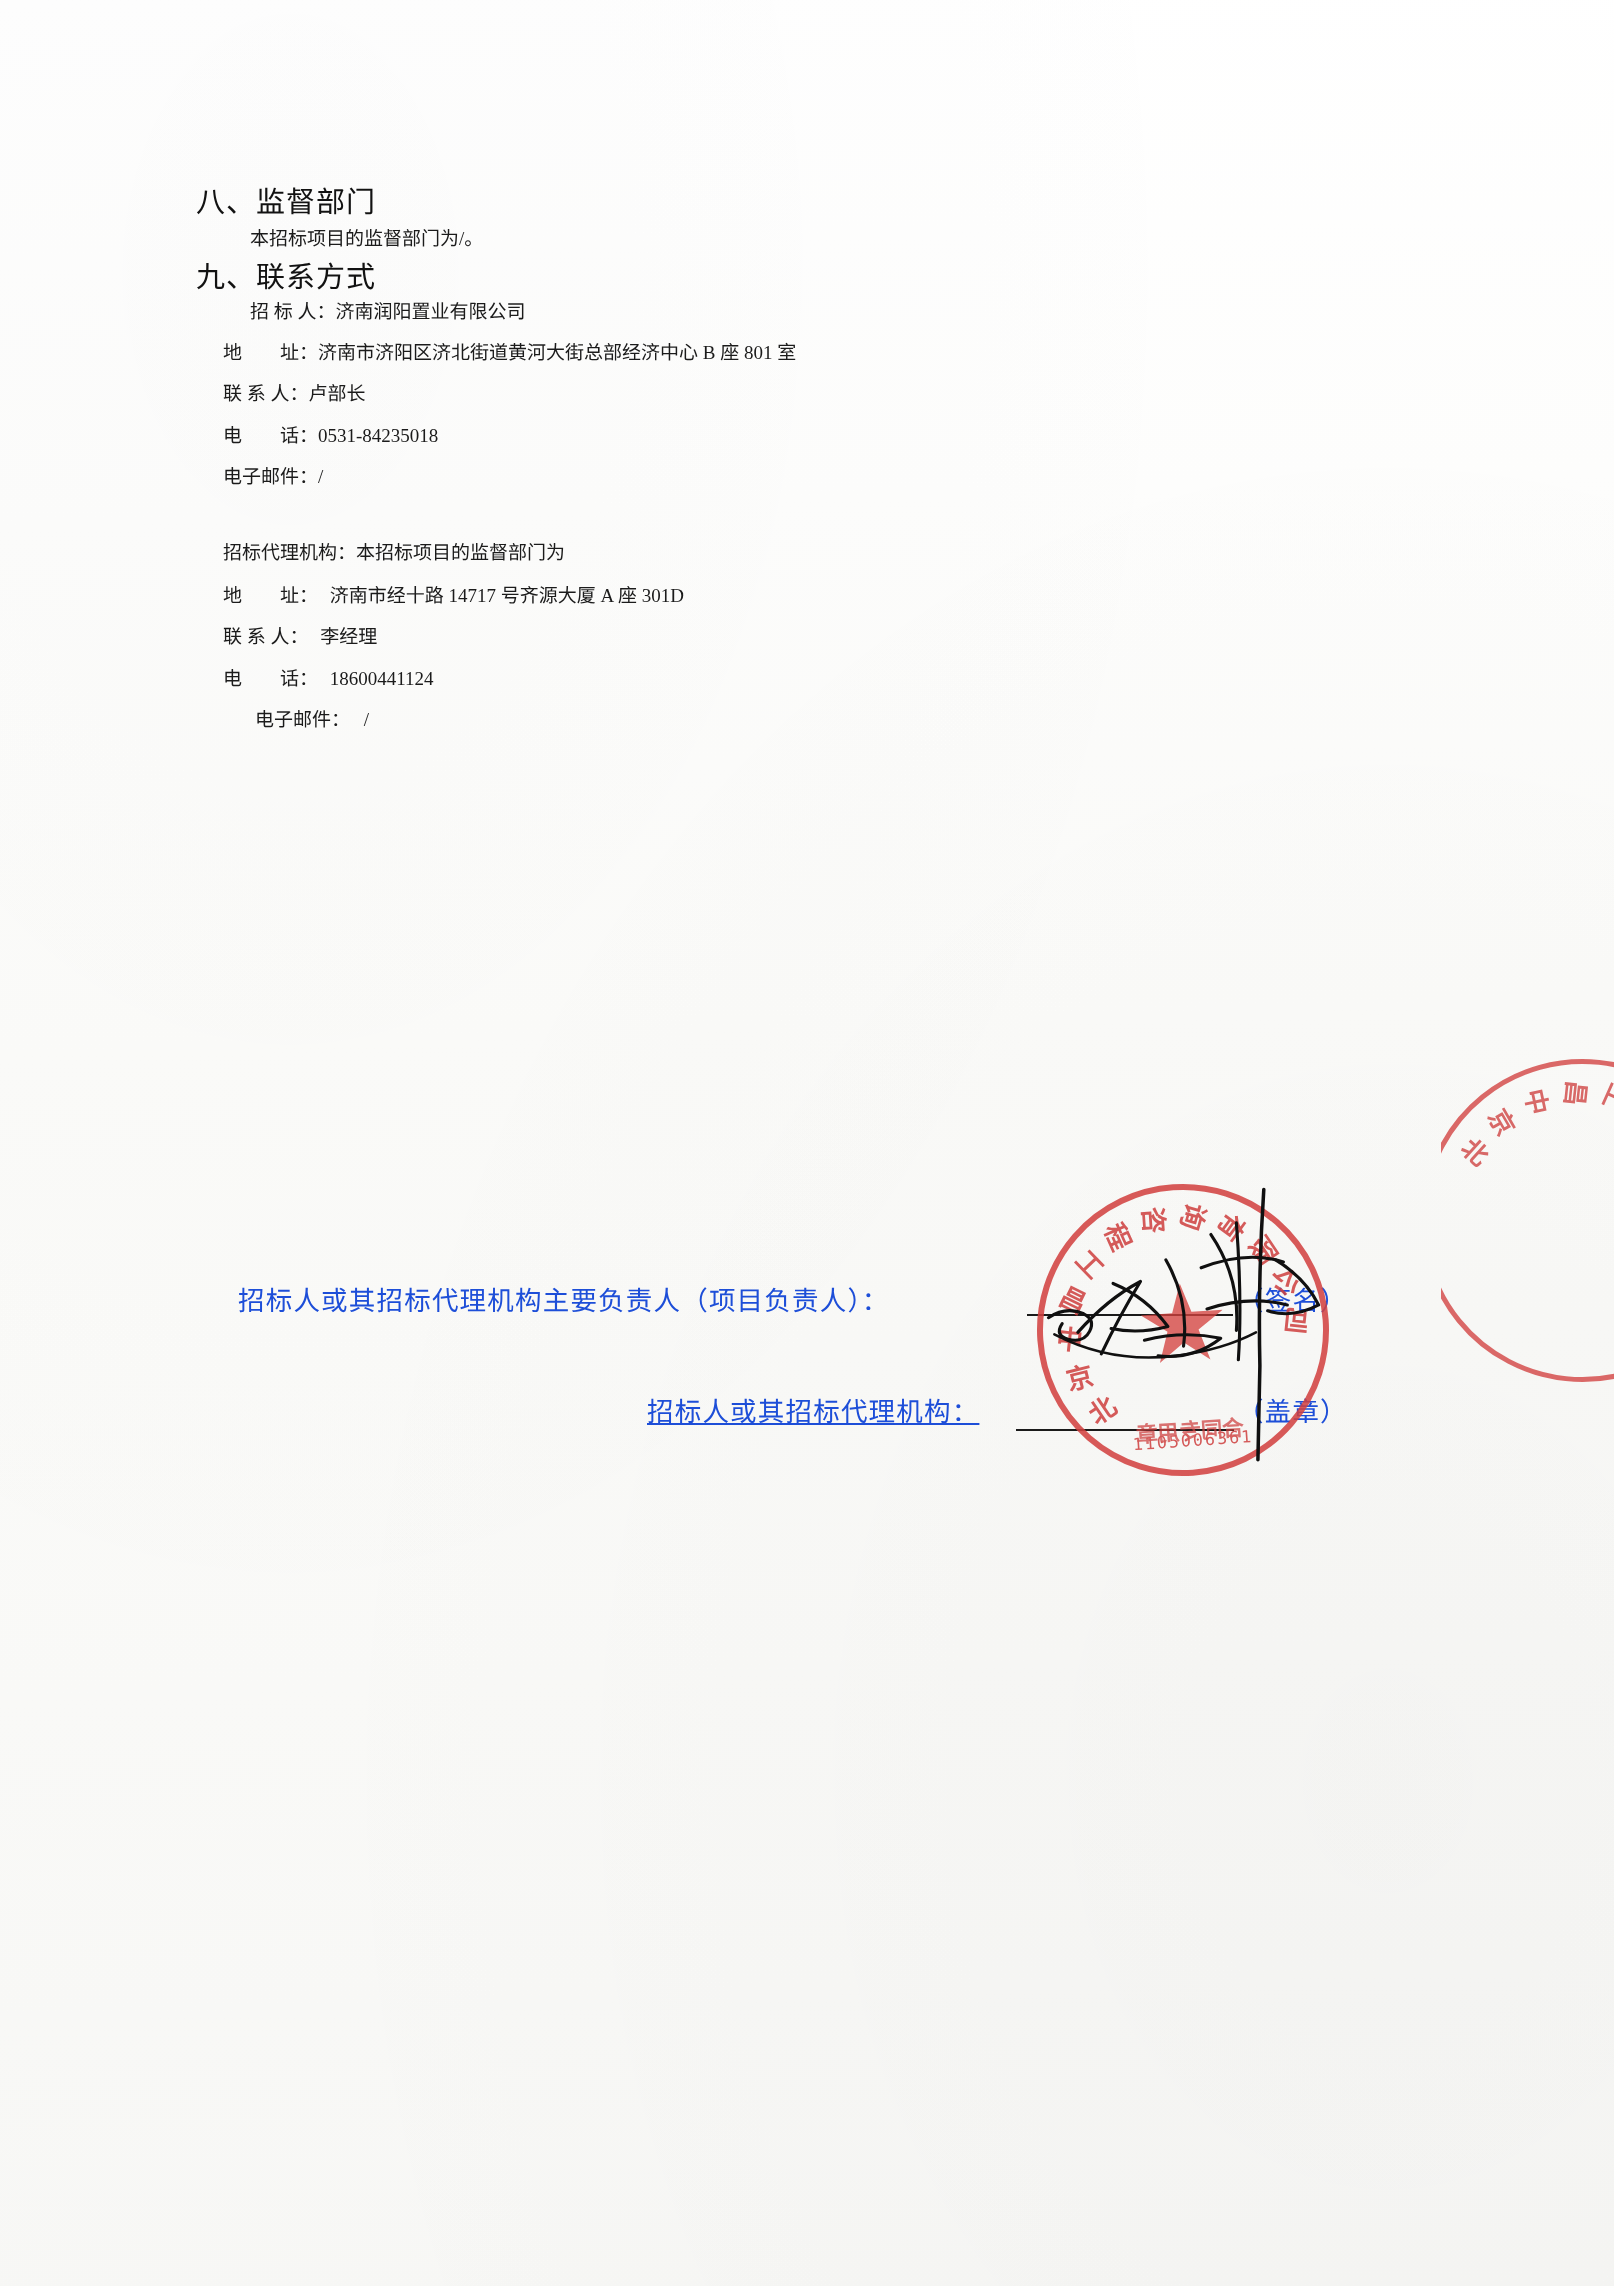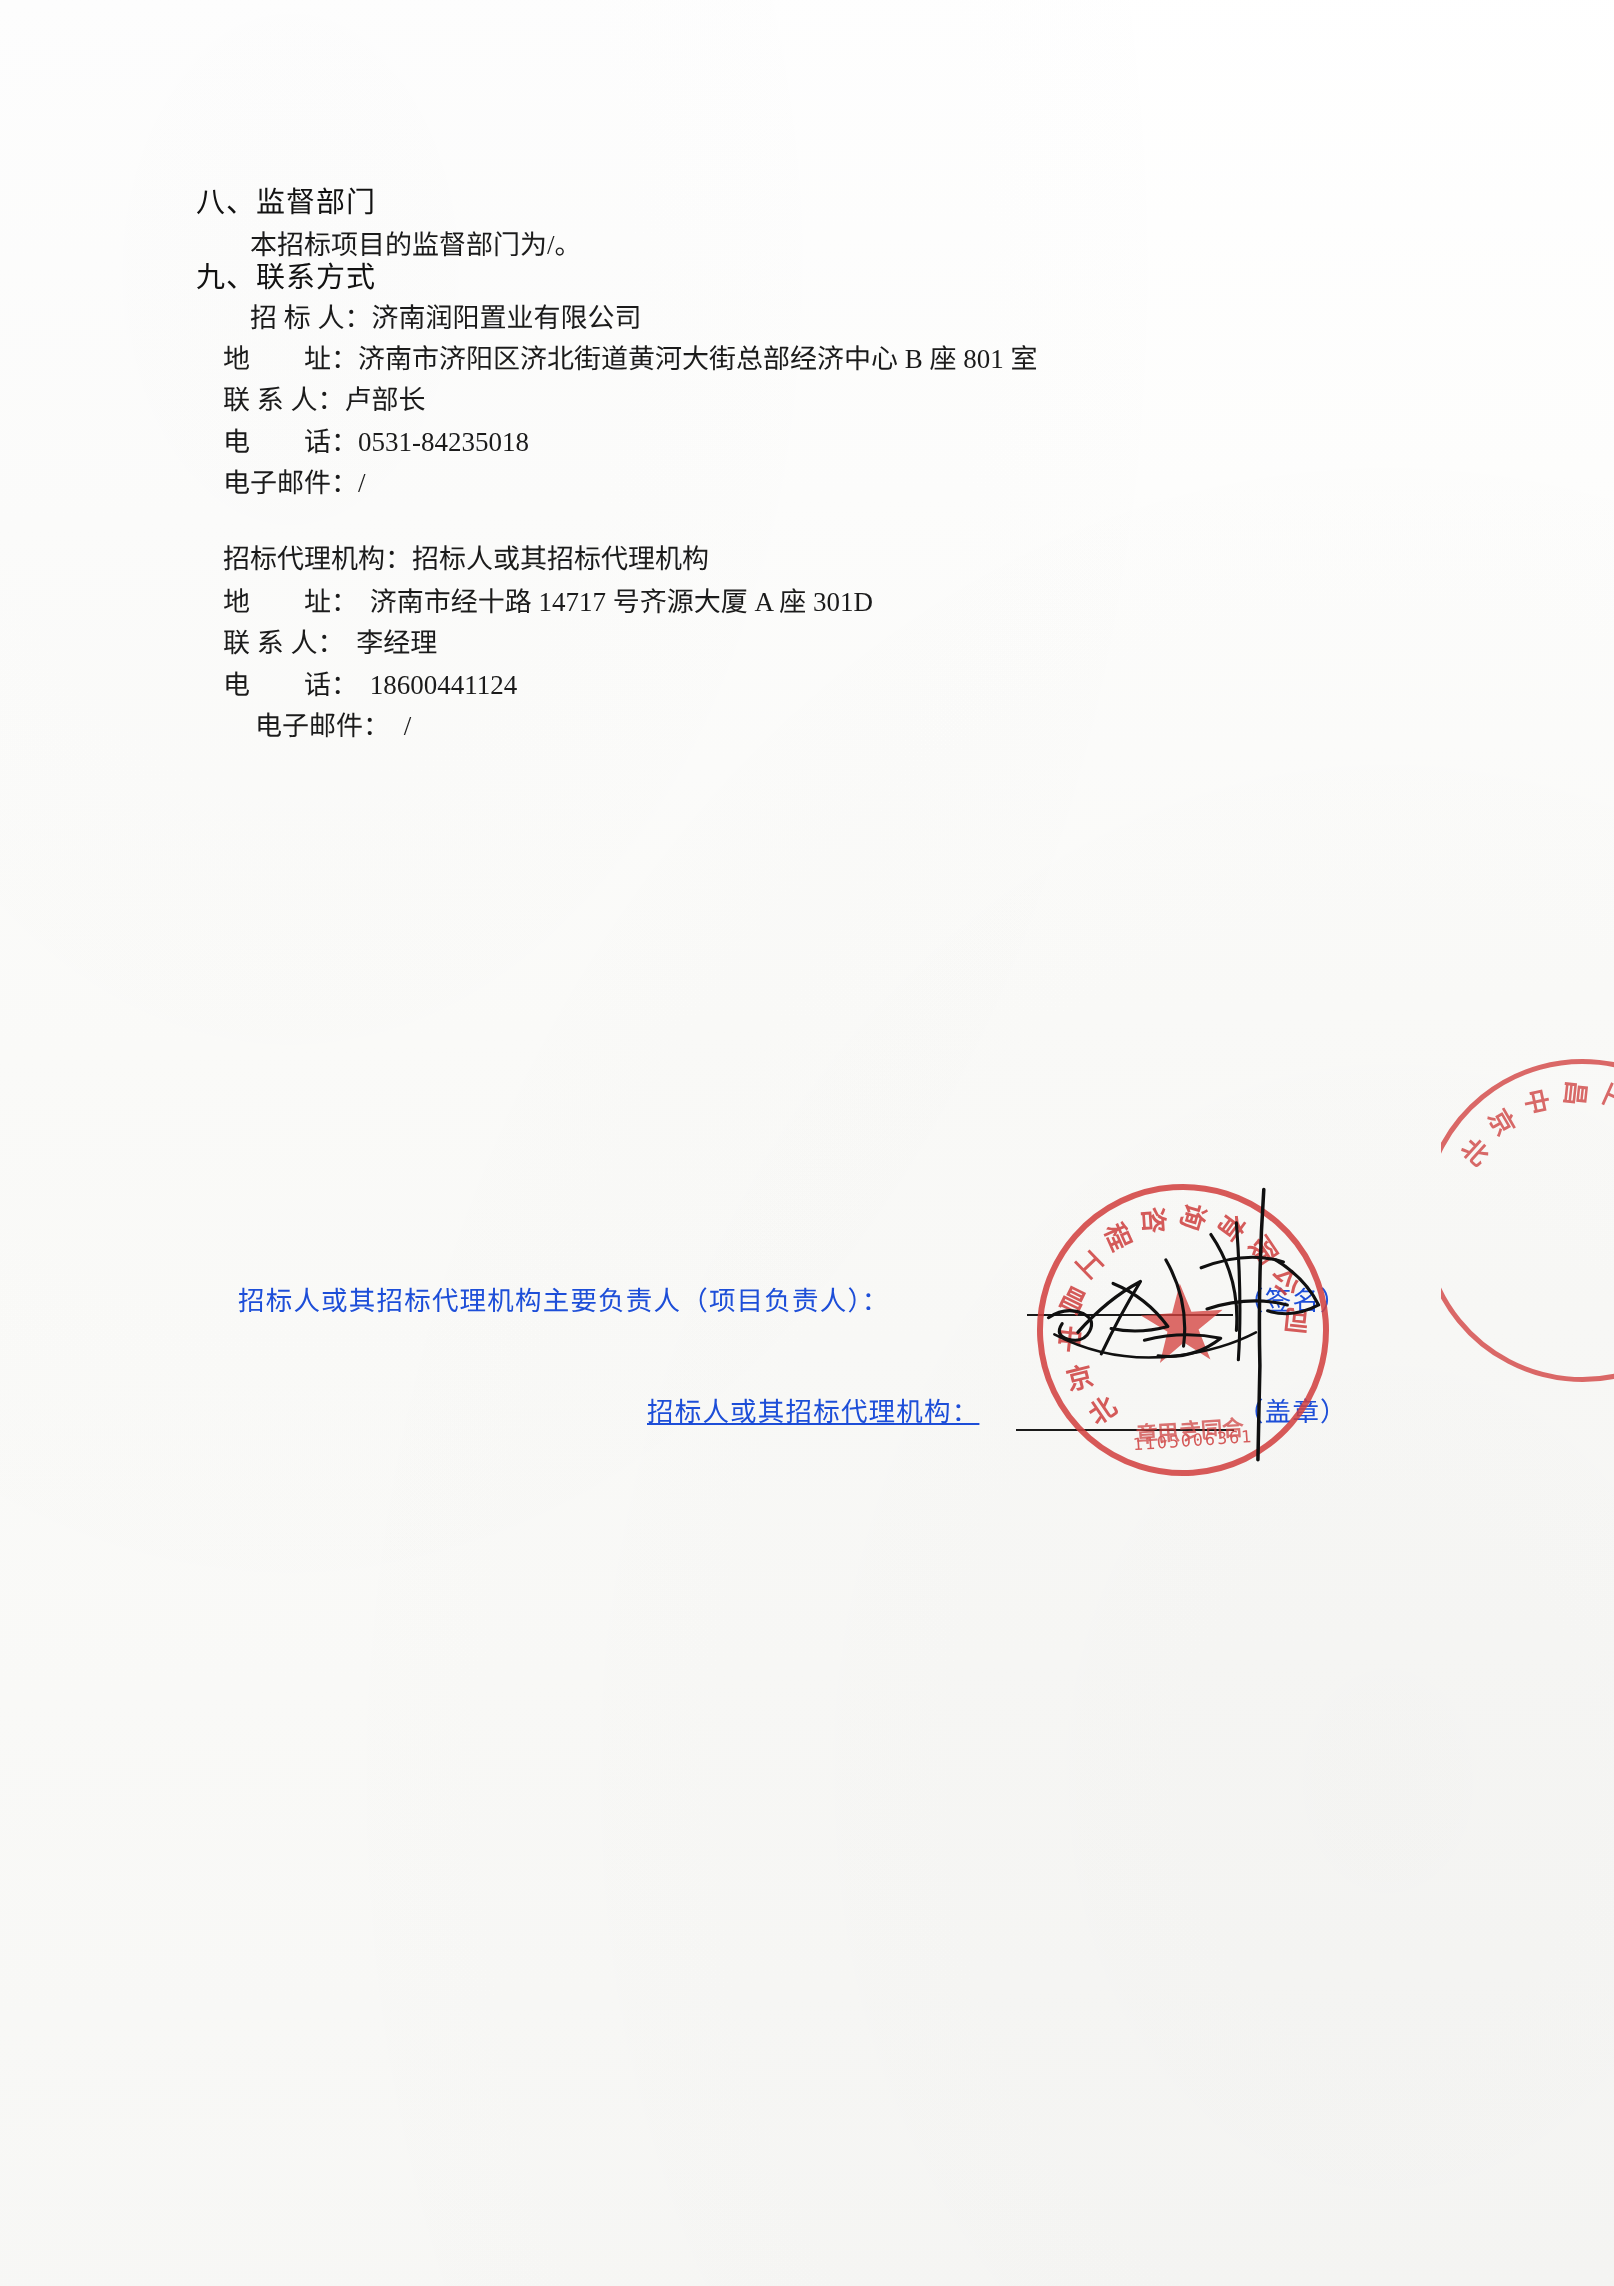--- a/index.html
+++ b/index.html
@@ -40,21 +40,21 @@
     position: absolute;
     font-family: "DejaVu Sans", "Liberation Sans", sans-serif;
     font-weight: 400;
     font-size: 29px;
     letter-spacing: 1px;
     color: #121212;
     white-space: nowrap;
   }
   .body-line {
     position: absolute;
-    font-size: 27px;
+    font-size: 19px;
     white-space: nowrap;
     color: #1b1b1b;
   }
   .label-sp {
     display: inline-block;
   }
   .sig-line {
     position: absolute;
     font-size: 26.5px;
     white-space: nowrap;
@@ -189,21 +189,21 @@
       <span class="label-sp">联 系 人：</span><span class="label-sp">卢部长</span>
     </div>
     <div class="body-line" style="left:223px; top:420px;">
       <span class="label-sp">电　　话：</span><span class="label-sp">0531-84235018</span>
     </div>
     <div class="body-line" style="left:223px; top:461px;">
       <span class="label-sp">电子邮件：</span><span class="label-sp">/</span>
     </div>
 
     <div class="body-line" style="left:223px; top:537px;">
-      <span class="label-sp">招标代理机构：</span><span class="label-sp">招标人或其招标代理机构</span>
+      <span class="label-sp">招标代理机构：</span><span class="label-sp">本招标项目的监督部门为</span>
     </div>
     <div class="body-line" style="left:223px; top:580px;">
       <span class="label-sp">地　　址：</span><span class="label-sp" style="padding-left:11.8px">济南市经十路 14717 号齐源大厦 A 座 301D</span>
     </div>
     <div class="body-line" style="left:223px; top:621px;">
       <span class="label-sp">联 系 人：</span><span class="label-sp" style="padding-left:11.8px">李经理</span>
     </div>
     <div class="body-line" style="left:223px; top:663px;">
       <span class="label-sp">电　　话：</span><span class="label-sp" style="padding-left:11.8px">18600441124</span>
     </div>

